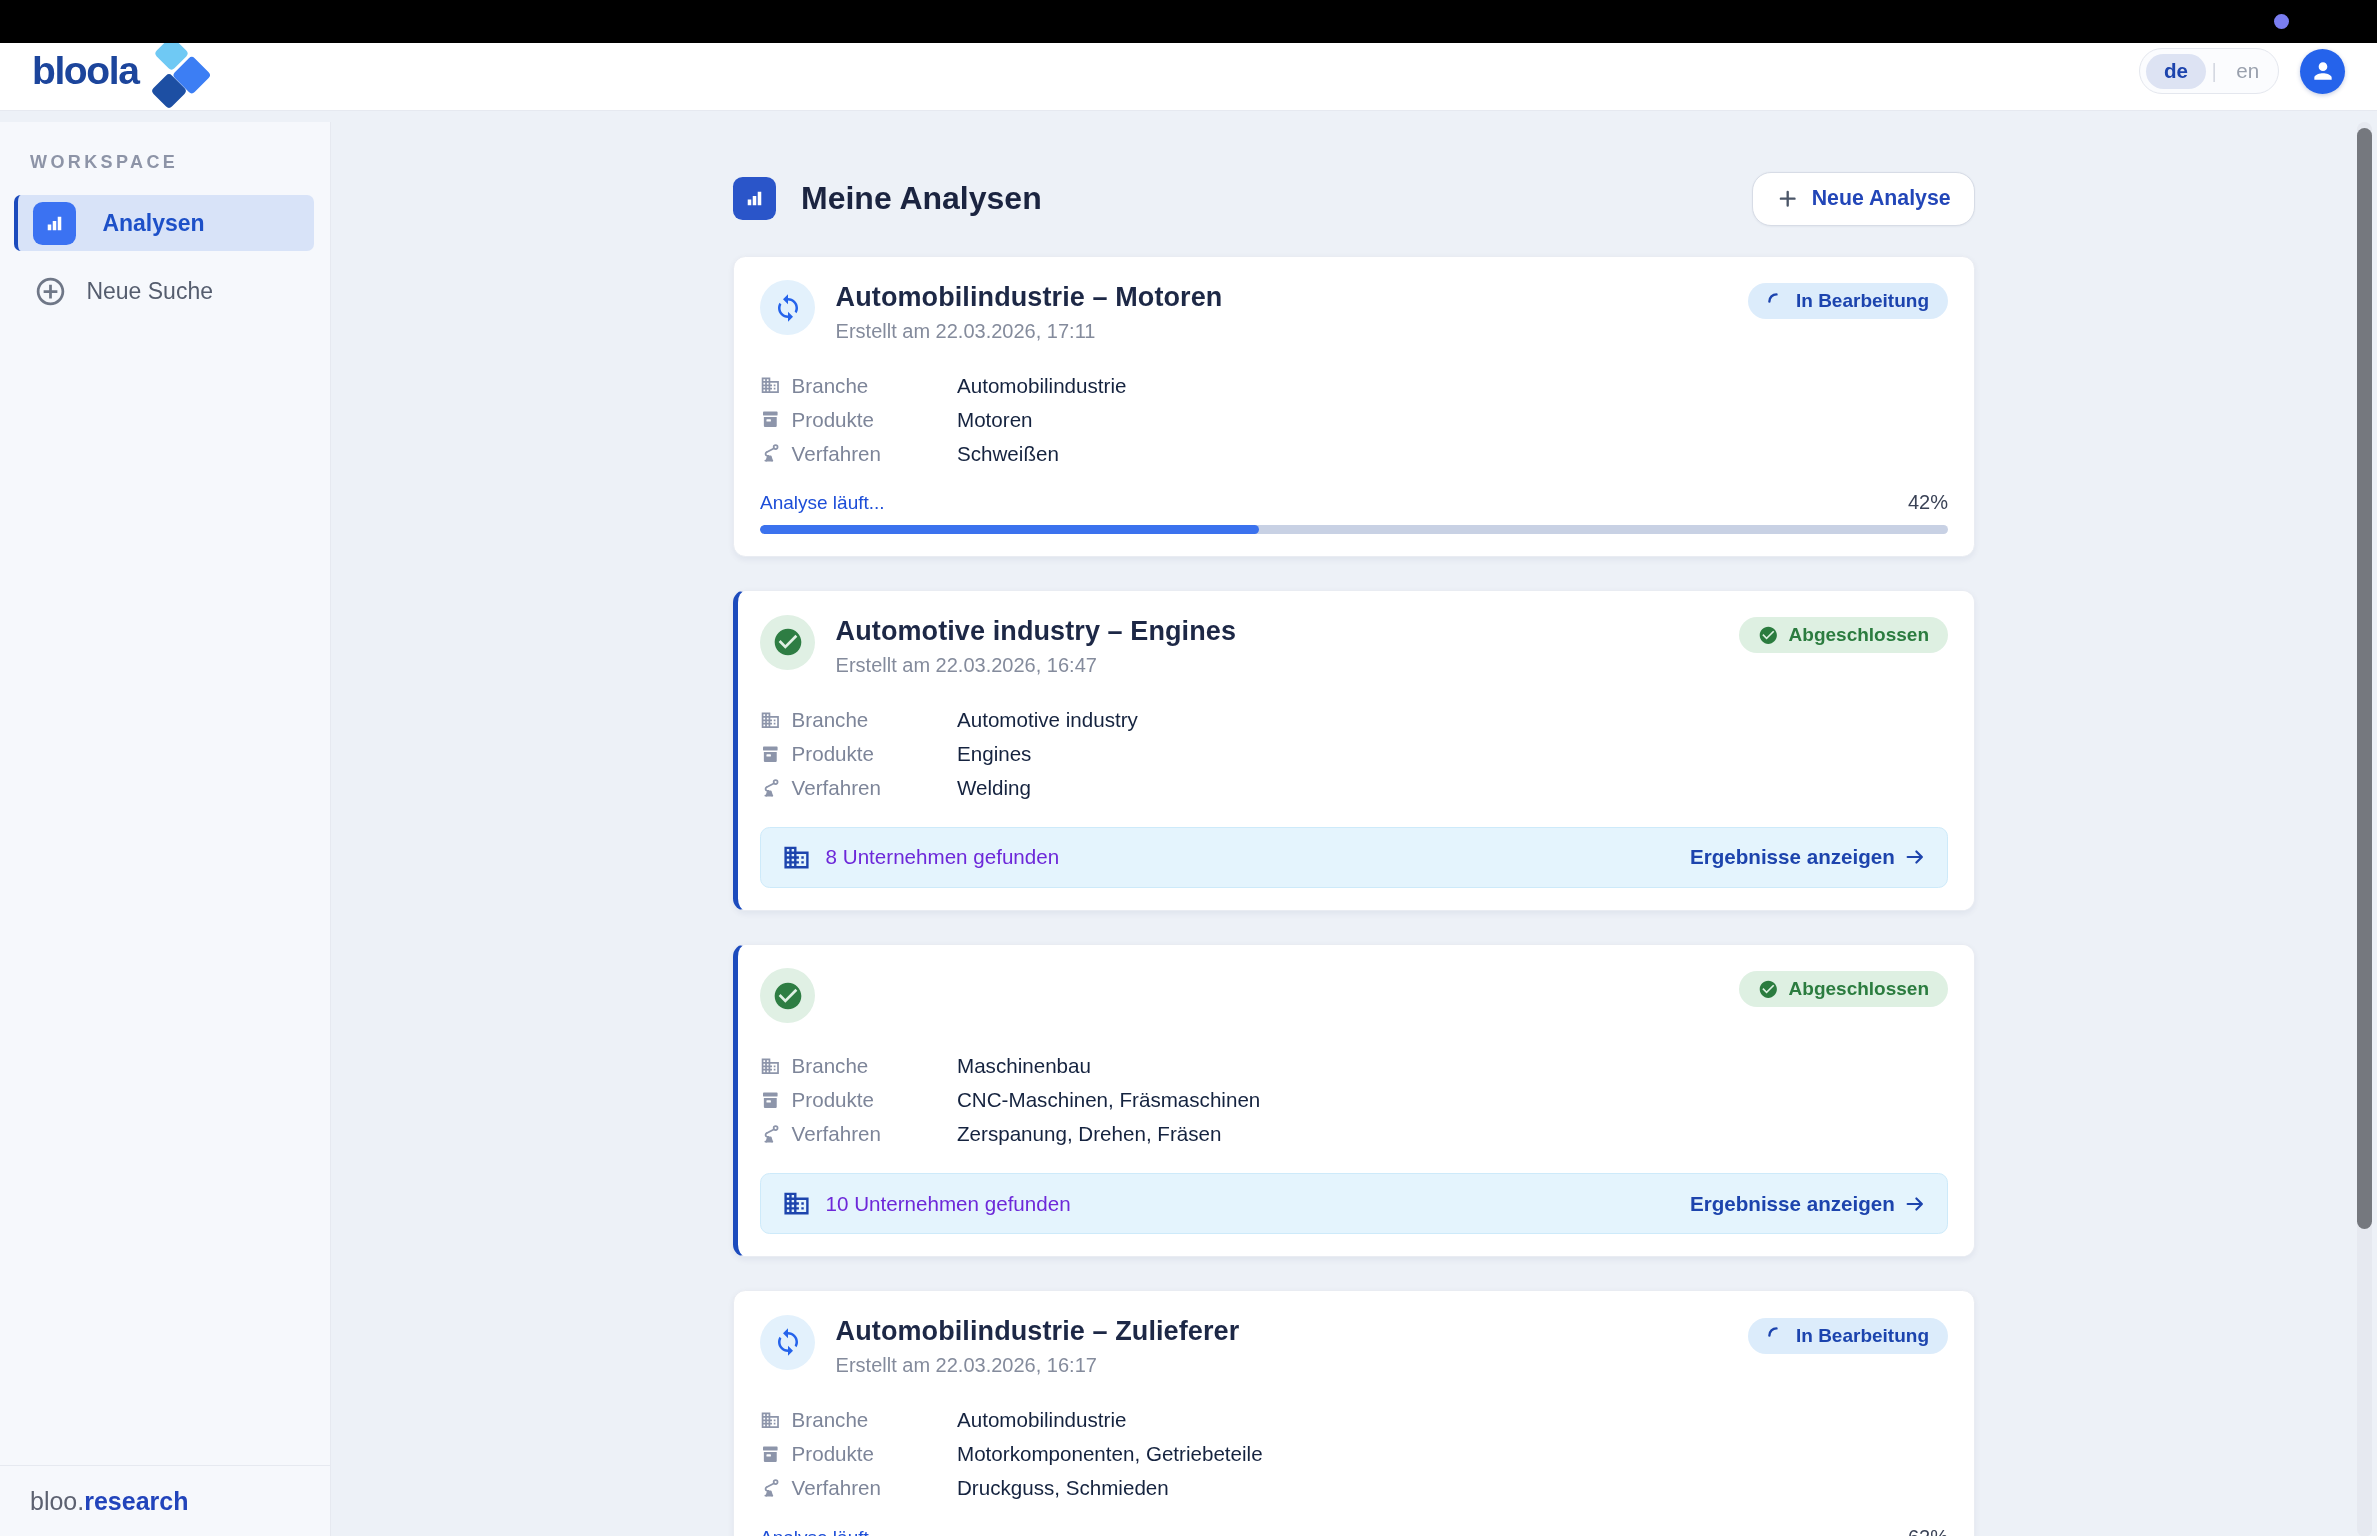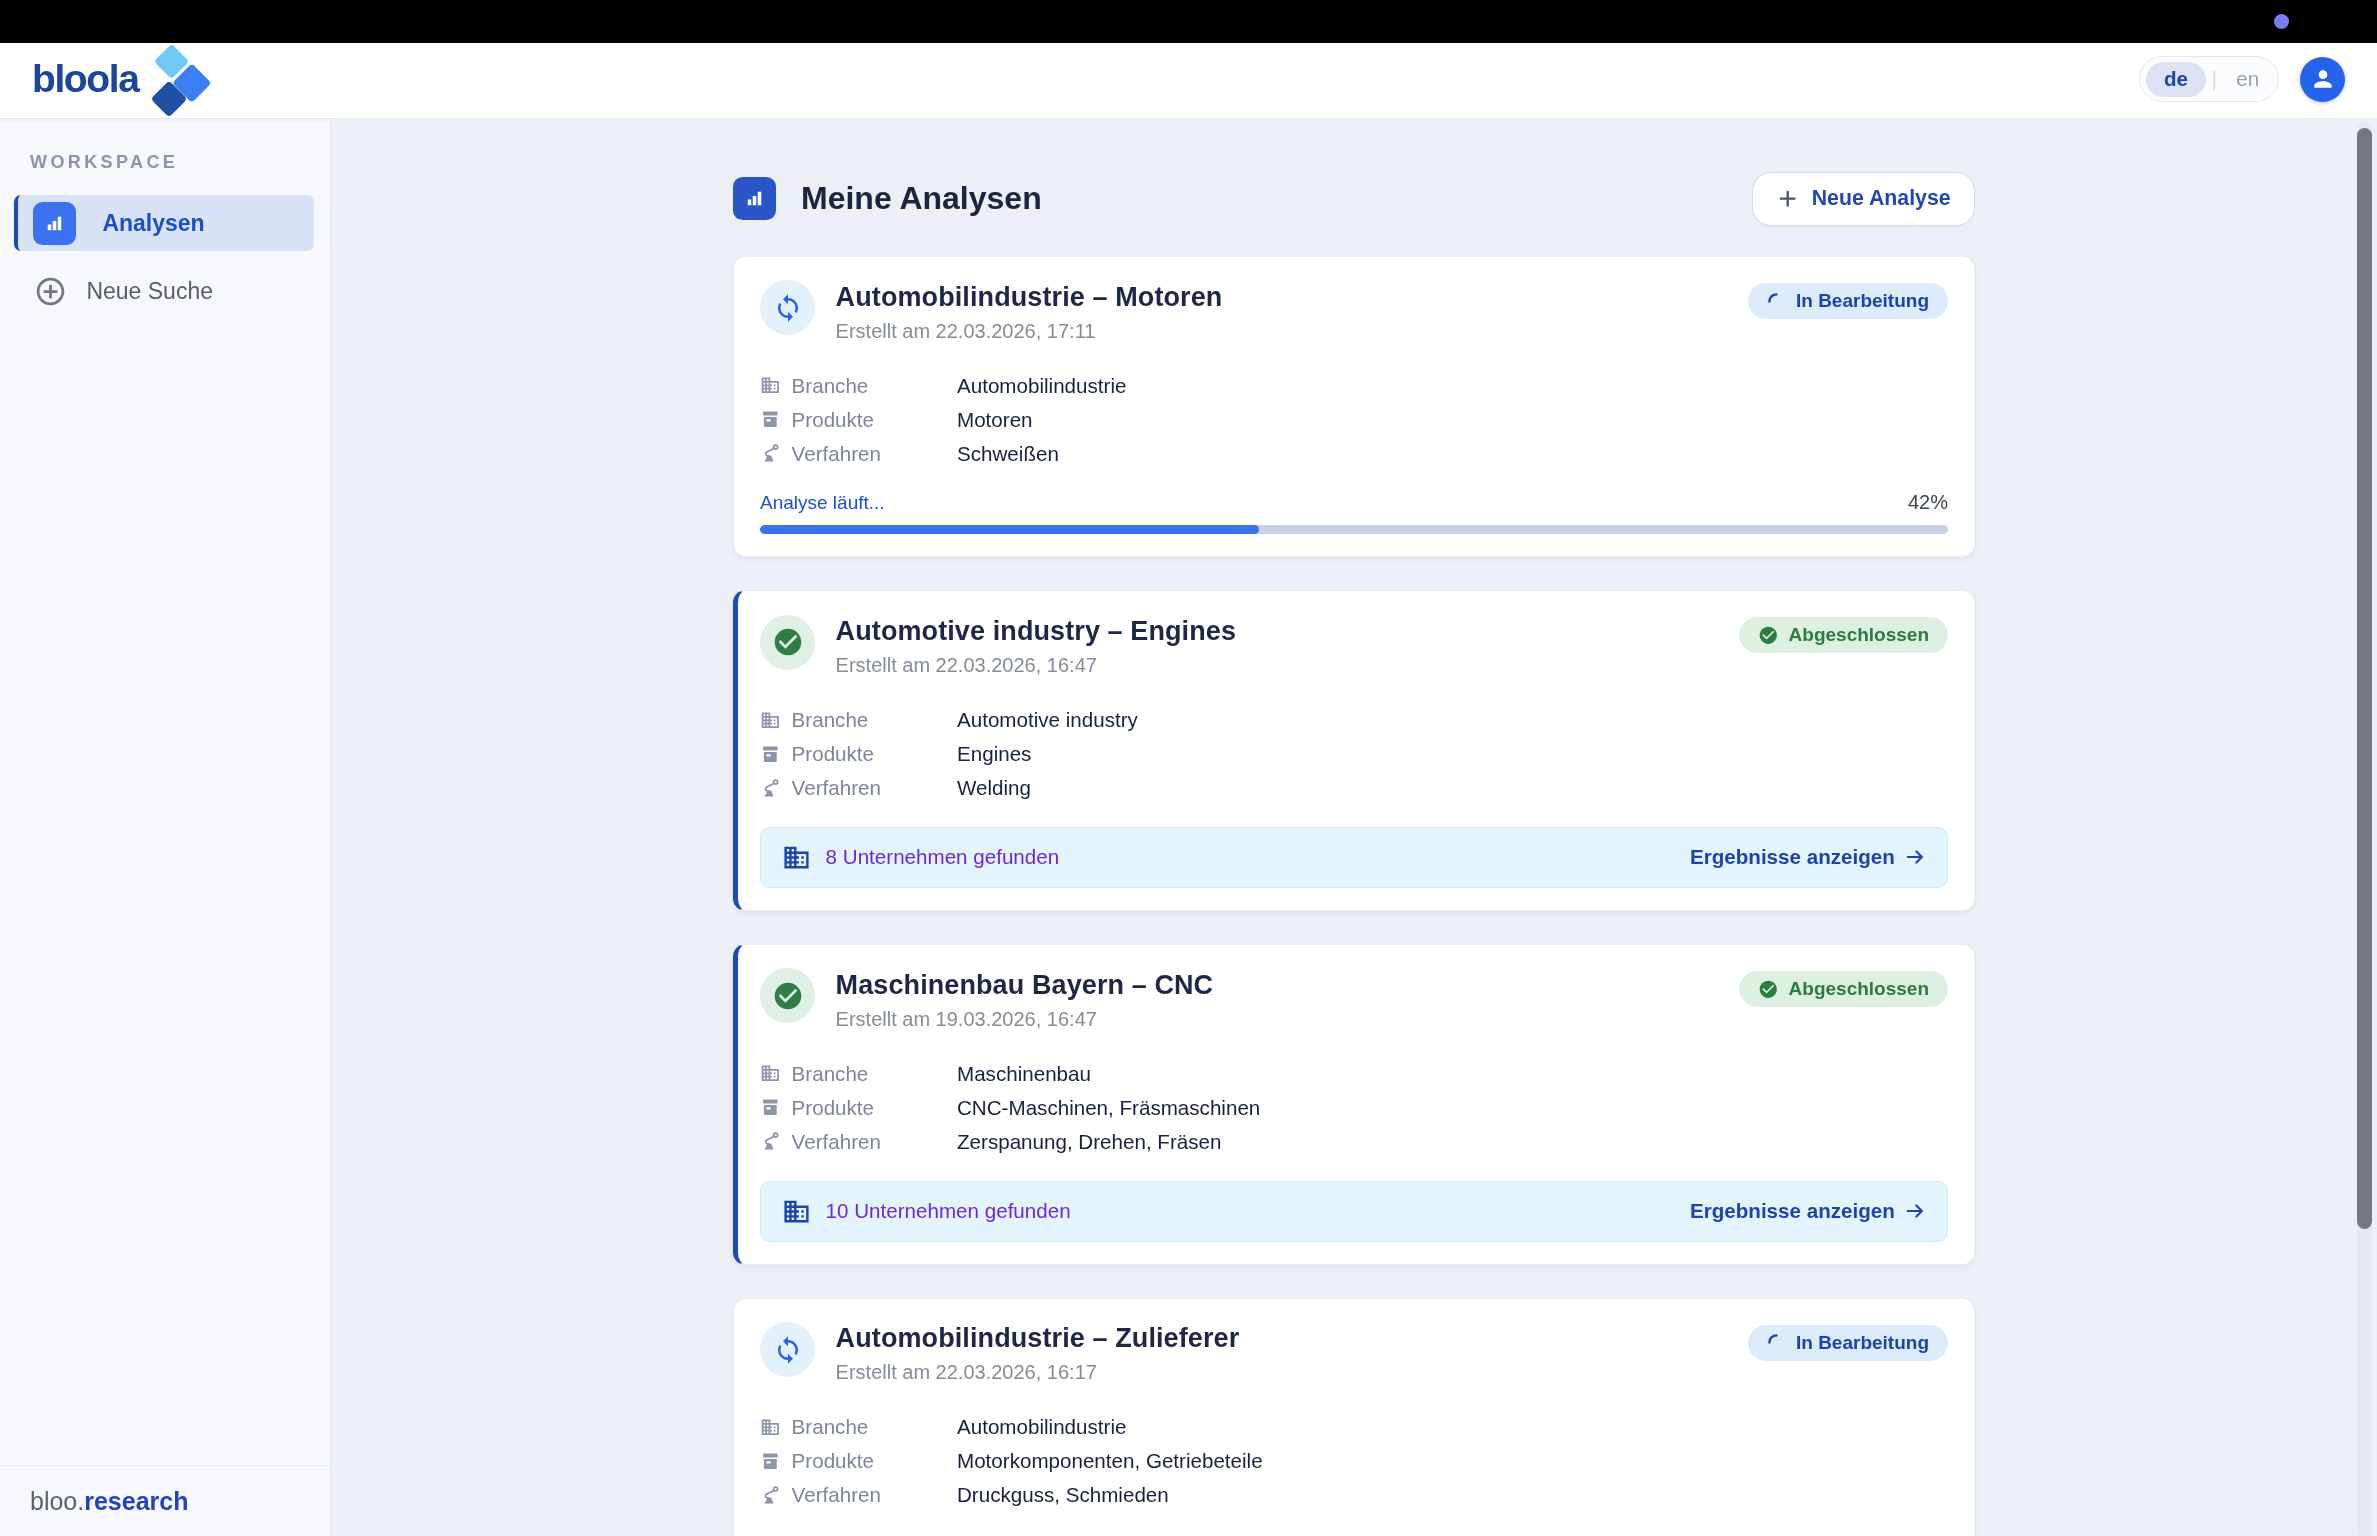--- a/index.html
+++ b/index.html
@@ -12,21 +12,21 @@
     color:#1c2742;
   }
   svg { display:block; }
 
   
   .topbar { position:absolute; top:0; left:0; right:0; height:43px; background:#000; z-index:40; }
   .rec-dot { position:absolute; top:14.4px; right:88px; width:15px; height:15px; border-radius:50%; }
 
   
   .appbar {
-    position:absolute; top:40px; left:0; right:0; height:79px;
+    position:absolute; top:32px; left:0; right:0; height:79px;
     background:#fff; border-bottom:1.4px solid #e6e9f0;
     display:flex; align-items:center; padding:0 32px; z-index:30;gap:24px;
   }
   .logo { display:flex; align-items:center; cursor:pointer; }
   .logo-text { font-size:39px; font-weight:bold; color:#1c459c; letter-spacing:-1.4px; }
   .logo-diamonds { position:relative; width:69px; height:69px; margin-left:2.8px; margin-top:1.4px; }
   .logo-diamonds span { position:absolute; transform:rotate(45deg); border-radius:4.1px; }
   .d1 { width:25px; height:25px; left:18px; top:4.1px;  background:#6fc9f4; }
   .d2 { width:27.5px; height:27.5px; left:37px; top:23.4px; background:#3c7ef4; }
   .d3 { width:26px; height:26px; left:15px; top:41px; background:#1d4fa3; }
@@ -382,24 +382,20 @@
     </div>
   </article>
         <article class="card completed">
     <div class="card-head">
       <div class="status-circle">
 
         <svg class="ic-check" width="32" height="32" viewBox="0 0 24 24" fill="#2e7d43">
           <path d="M12 2C6.48 2 2 6.48 2 12s4.48 10 10 10 10-4.48 10-10S17.52 2 12 2zm-2 15l-5-5 1.41-1.41L10 14.17l7.59-7.59L19 8l-9 9z"></path>
         </svg>
       </div>
-      <div class="head-text">
-        <h2 class="card-title">Maschinenbau Bayern – CNC</h2>
-        <div class="card-sub">Erstellt am 19.03.2026, 16:47</div>
-      </div>
       <div class="badge">
 
         <svg class="b-check" width="20.6" height="20.6" viewBox="0 0 24 24" fill="currentColor">
           <path d="M12 2C6.48 2 2 6.48 2 12s4.48 10 10 10 10-4.48 10-10S17.52 2 12 2zm-2 15l-5-5 1.41-1.41L10 14.17l7.59-7.59L19 8l-9 9z"></path>
         </svg>
         <span>Abgeschlossen</span>
       </div>
     </div>
 
     <div class="details">

